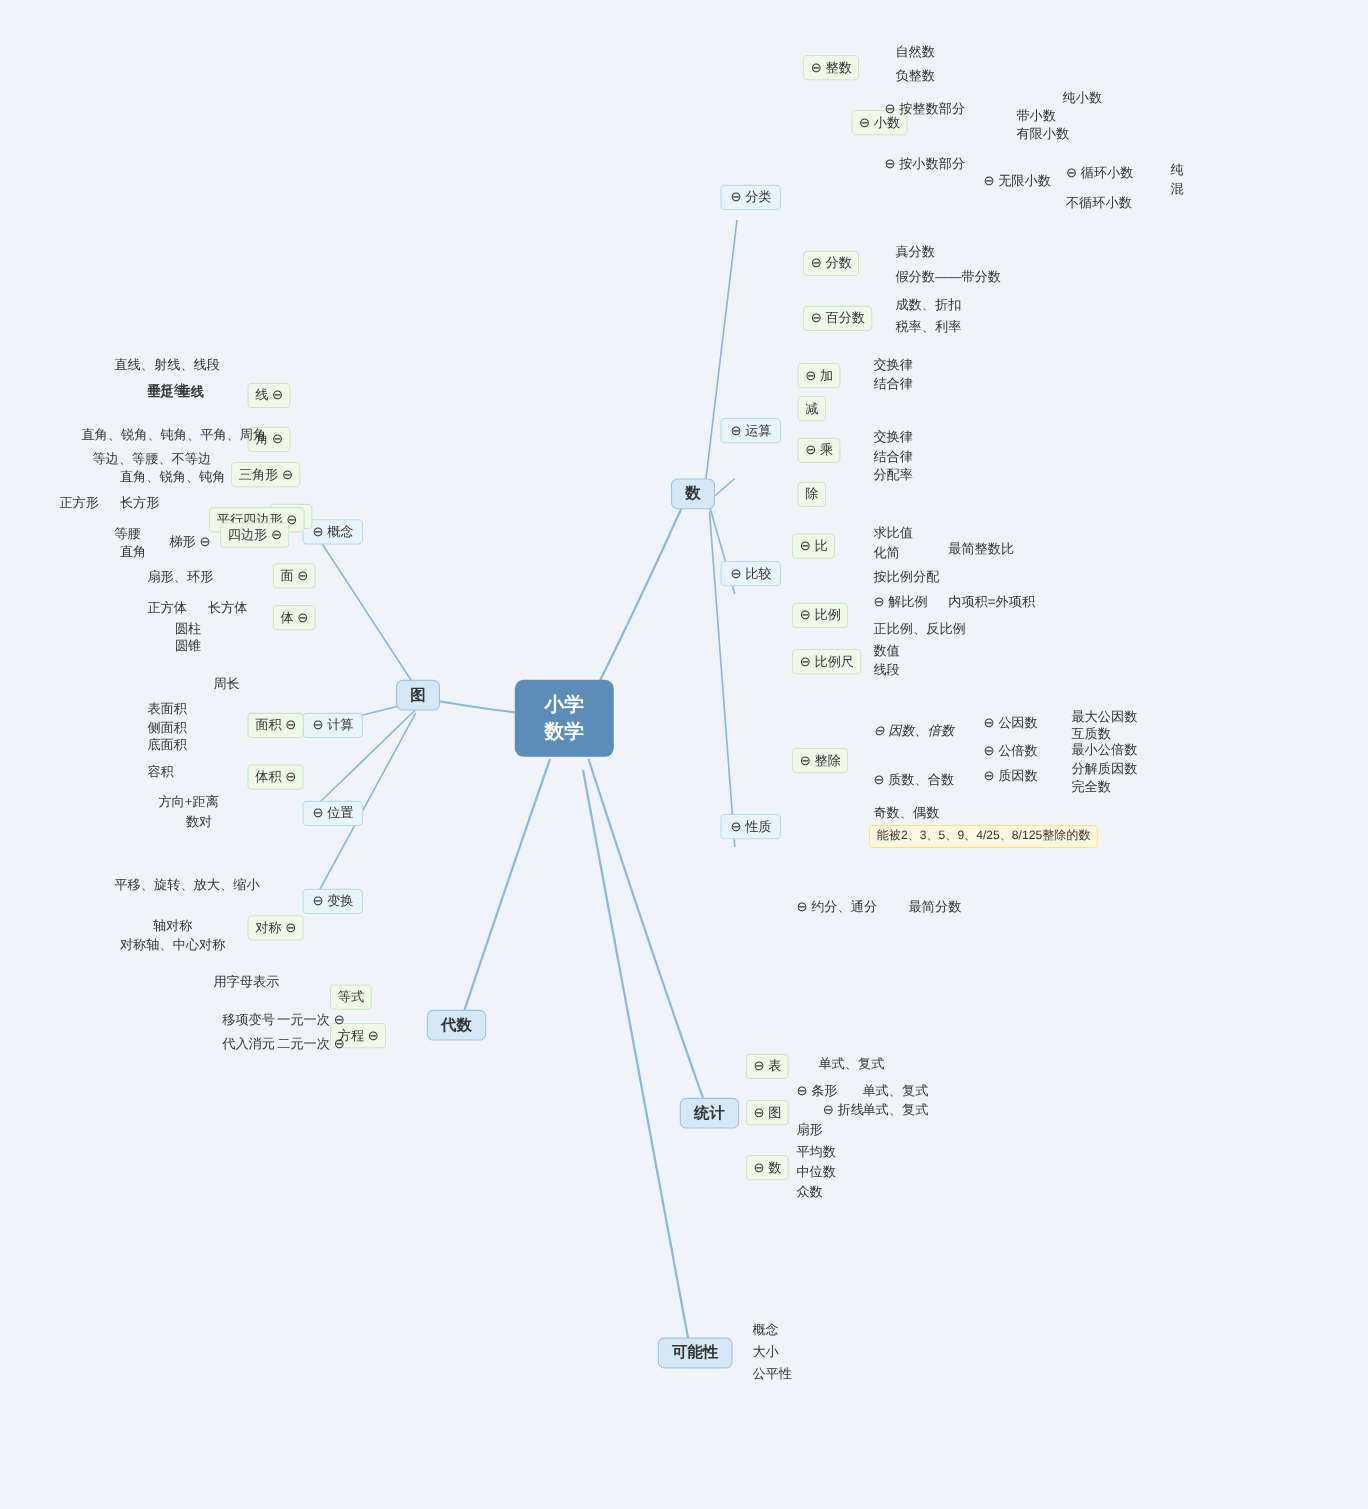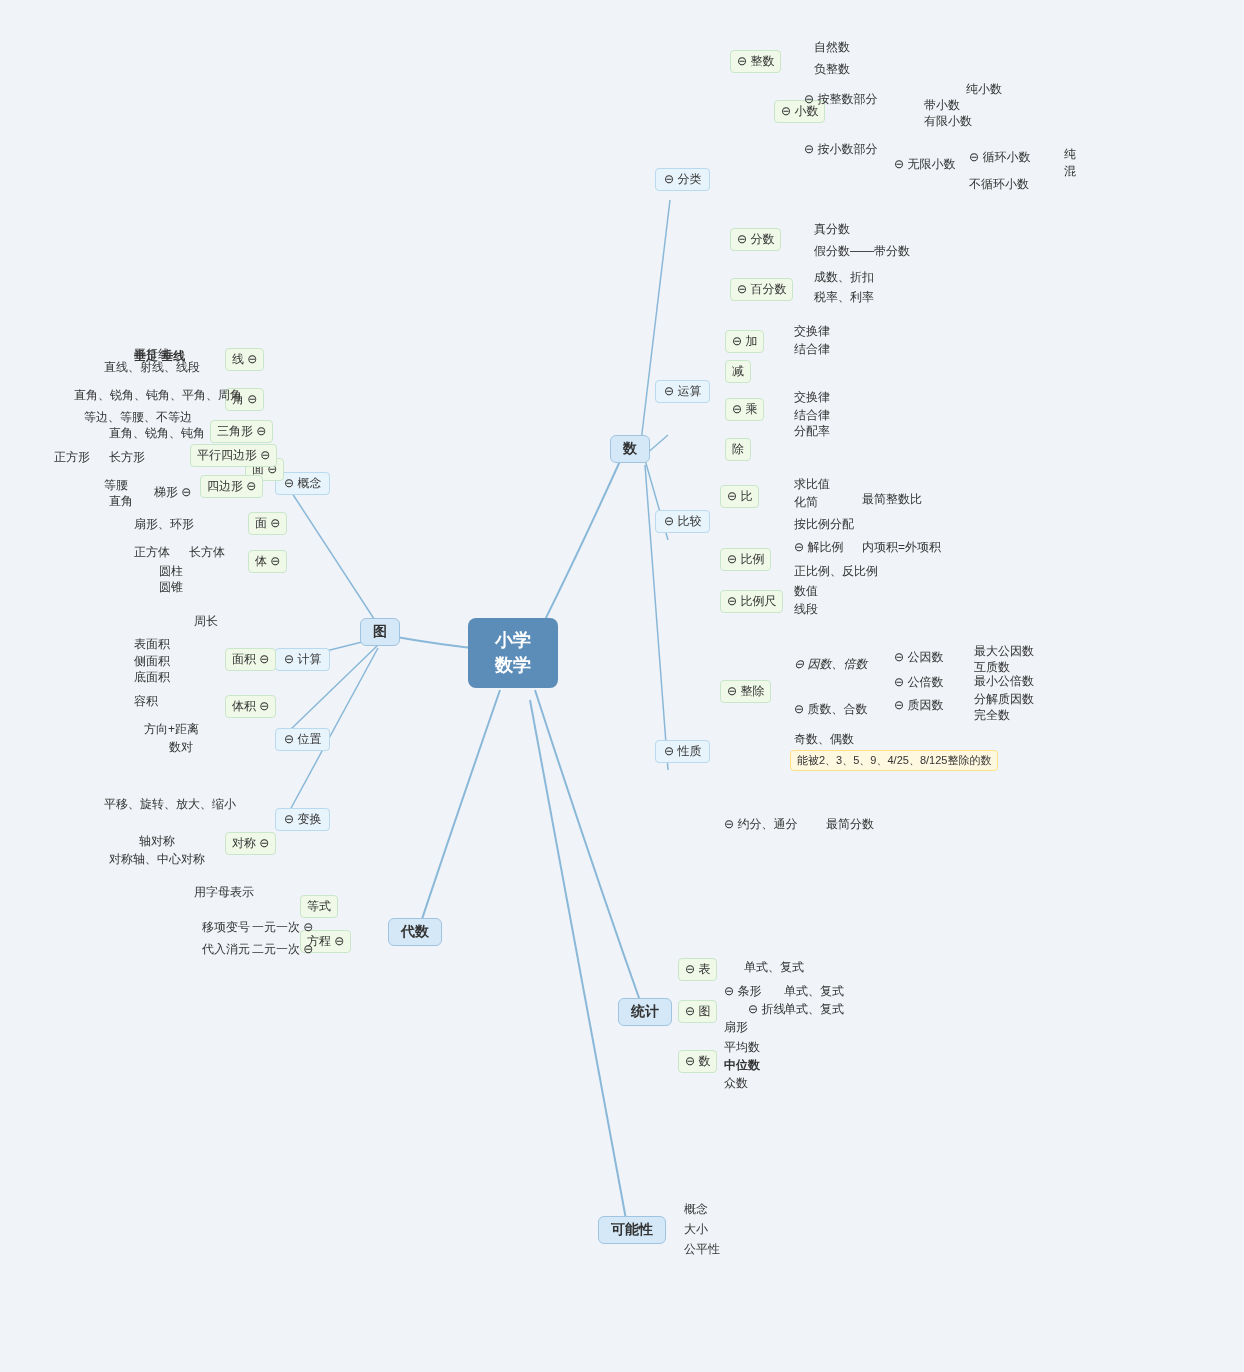--- a/index.html
+++ b/index.html
@@ -213,34 +213,34 @@
   <div class="node node-l3-yellow" style="left:790px; top:750px; font-size:11px; max-width:300px; white-space:normal; line-height:1.4;">能被2、3、5、9、4/25、8/125整除的数</div>
 
   <div class="node node-plain" style="left:720px; top:815px;">⊖ 约分、通分</div>
   <div class="node node-plain" style="left:822px; top:815px;">最简分数</div>
 
   <div class="node node-l1" style="left:360px; top:618px;">图</div>
 
   <div class="node node-l2" style="left:275px; top:472px;">⊖ 概念</div>
 
   <div class="node node-l3" style="left:225px; top:348px;">线 ⊖</div>
-  <div class="node node-plain" style="left:100px; top:322px;margin-top:36px;">直线、射线、线段</div>
+  <div class="node node-plain" style="left:100px; top:322px;">直线、射线、线段</div>
   <div class="node node-plain" style="left:130px; top:345px;">平行线</div>
   <div class="node node-plain" style="left:130px; top:347px;font-weight:bold;">垂足 垂线</div>
 
   <div class="node node-l3" style="left:225px; top:388px;">角 ⊖</div>
   <div class="node node-plain" style="left:70px; top:386px;">直角、锐角、钝角、平角、周角</div>
 
   <div class="node node-l3" style="left:210px; top:420px;">三角形 ⊖</div>
   <div class="node node-plain" style="left:80px; top:408px;">等边、等腰、不等边</div>
   <div class="node node-plain" style="left:105px; top:424px;">直角、锐角、钝角</div>
 
   <div class="node node-l3" style="left:245px; top:458px;">面 ⊖</div>
 
-  <div class="node node-l3" style="left:190px; top:444px;text-align:right;">平行四边形 ⊖</div>
+  <div class="node node-l3" style="left:190px; top:461px;text-align:right;">平行四边形 ⊖</div>
   <div class="node node-plain" style="left:50px; top:448px;">正方形</div>
   <div class="node node-plain" style="left:105px; top:448px;">长方形</div>
 
   <div class="node node-l3" style="left:200px; top:475px;">四边形 ⊖</div>
   <div class="node node-plain" style="left:100px; top:476px;">等腰</div>
   <div class="node node-plain" style="left:105px; top:492px;">直角</div>
   <div class="node node-plain" style="left:150px; top:483px;">梯形 ⊖</div>
 
   <div class="node node-plain" style="left:130px; top:515px;">扇形、环形</div>
   <div class="node node-l3" style="left:248px; top:512px;">面 ⊖</div>
@@ -296,21 +296,21 @@
   <div class="node node-plain" style="left:720px; top:982px;">⊖ 条形</div>
   <div class="node node-plain" style="left:780px; top:982px;">单式、复式</div>
 
   <div class="node node-plain" style="left:720px; top:1000px;margin-left:24px;">⊖ 折线</div>
   <div class="node node-plain" style="left:780px; top:1000px;">单式、复式</div>
 
   <div class="node node-plain" style="left:720px; top:1018px;">扇形</div>
 
   <div class="node node-l3" style="left:678px; top:1050px;">⊖ 数</div>
   <div class="node node-plain" style="left:720px; top:1038px;">平均数</div>
-  <div class="node node-plain" style="left:720px; top:1056px;font-weight:bold;">中位数</div>
+  <div class="node node-plain" style="left:720px; top:1056px;">中位数</div>
   <div class="node node-plain" style="left:720px; top:1074px;">众数</div>
 
   <div class="node node-l1" style="left:598px; top:1216px;">可能性</div>
   <div class="node node-plain" style="left:680px; top:1200px;">概念</div>
   <div class="node node-plain" style="left:680px; top:1220px;">大小</div>
   <div class="node node-plain" style="left:680px; top:1240px;">公平性</div>
 
 </div>
 
 </body></html>

